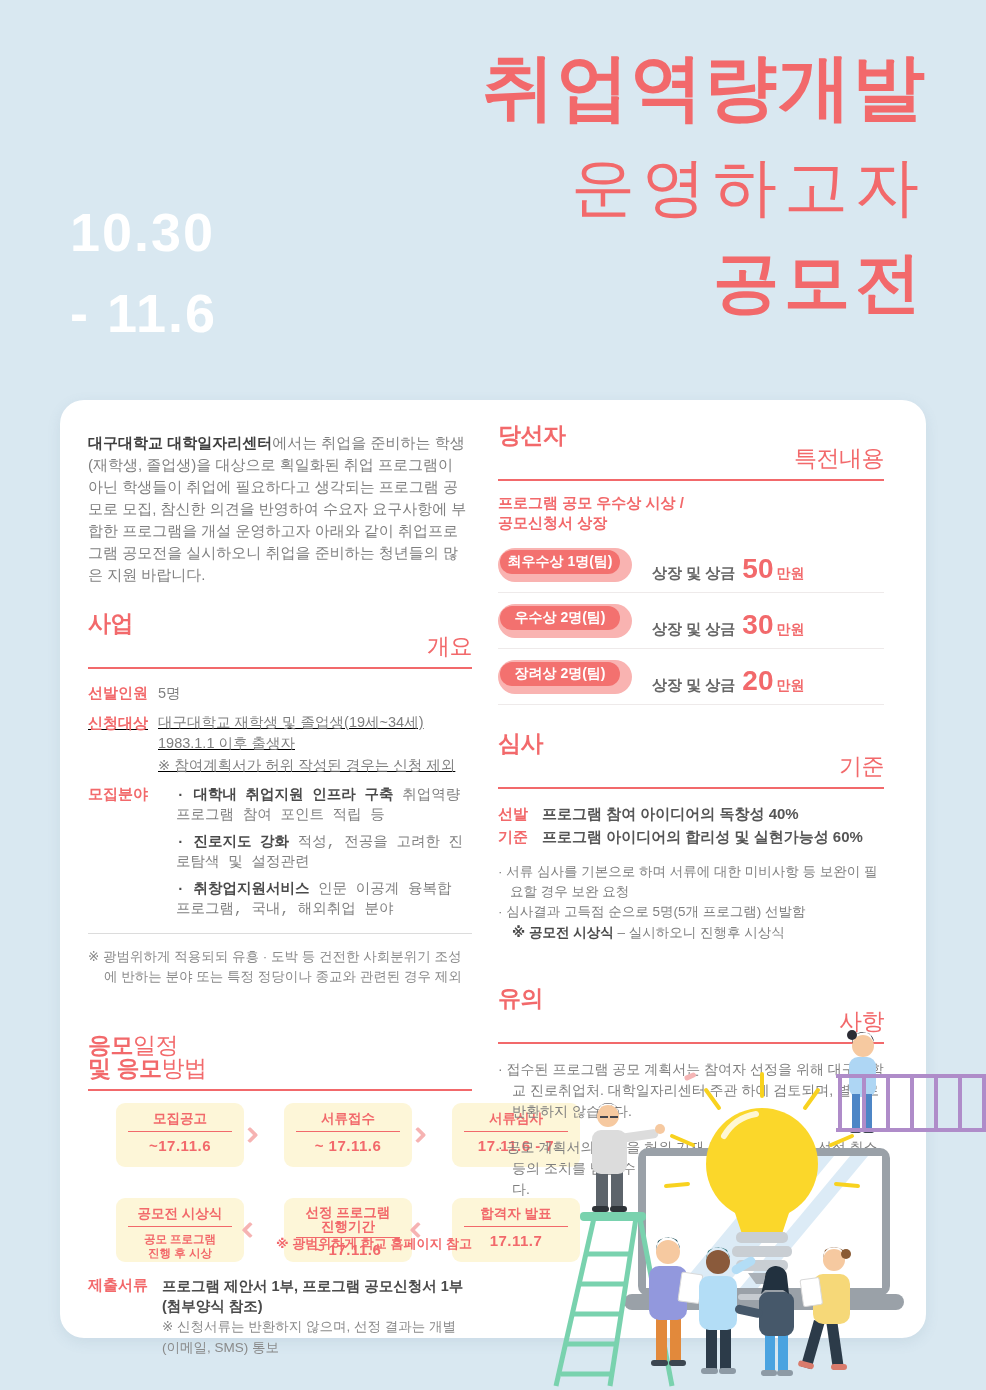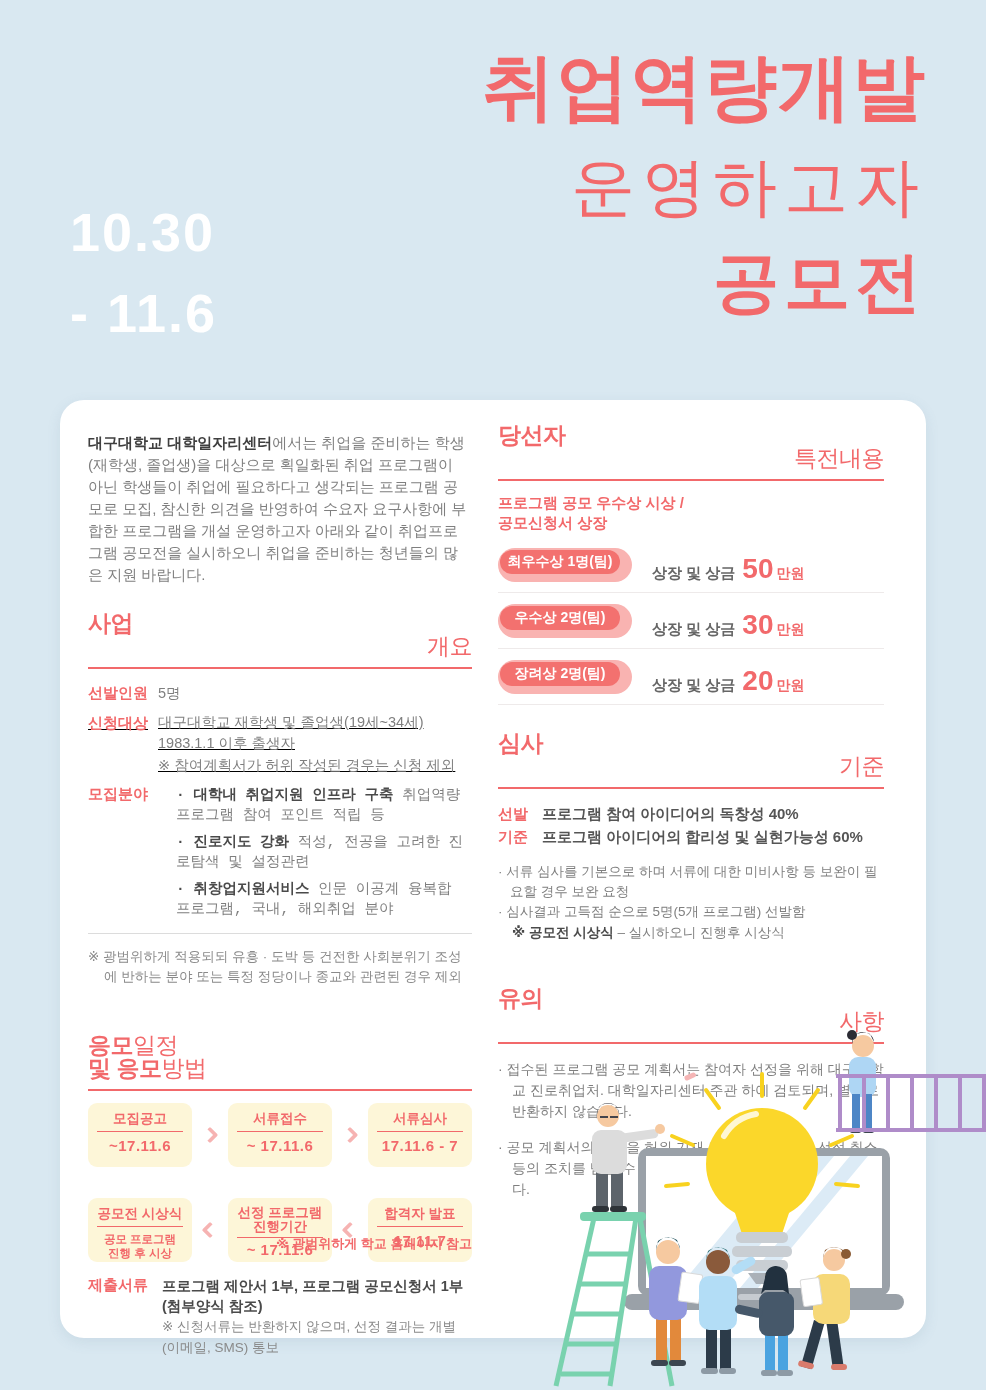--- a/index.html
+++ b/index.html
@@ -53,21 +53,21 @@
   .field-item{line-height:20px;margin-bottom:7px;font-size:14.5px;font-family:Liberation Mono, monospace;}
   .ov-divider{height:1px;background:#dcdcdc;margin-top:7px;}
   .ov-footnote{margin-top:13px;line-height:20px;padding-left:16px;text-indent:-16px;}
 
   
   .sched{margin-top:47px;position:relative;}
   .sched-note{position:absolute;right:0;bottom:9px;color:var(--coral);font-weight:700;font-size:13px;}
   .flow{display:flex;align-items:center;justify-content:space-between;}
   .flow1{margin-top:12px;}
   .flow2{margin-top:31px;}
-  .fbox{width:104px;height:64px;background:var(--cream);border-radius:9px;text-align:center;padding-top:8px;flex:none;}
+  .fbox{width:128px;height:64px;background:var(--cream);border-radius:9px;text-align:center;padding-top:8px;flex:none;margin-left:28px;}
   .fbox-title{color:var(--coral);font-weight:700;font-size:13.5px;line-height:15px;}
   .fbox-line{height:1px;background:var(--coral);width:82%;margin:5px auto;}
   .fbox-val{color:var(--coral);font-weight:700;font-size:15px;letter-spacing:.5px;}
   .fbox-small{color:var(--coral);font-weight:700;font-size:11.5px;line-height:14px;}
   .fbox.tall .fbox-title{line-height:14px;}
   .chev{width:12px;height:12px;border-top:4px solid var(--coral-soft);border-right:4px solid var(--coral-soft);border-radius:2px;flex:none;}
   .chev.r{transform:rotate(45deg);}
   .chev.l{transform:rotate(225deg);}
 
   

